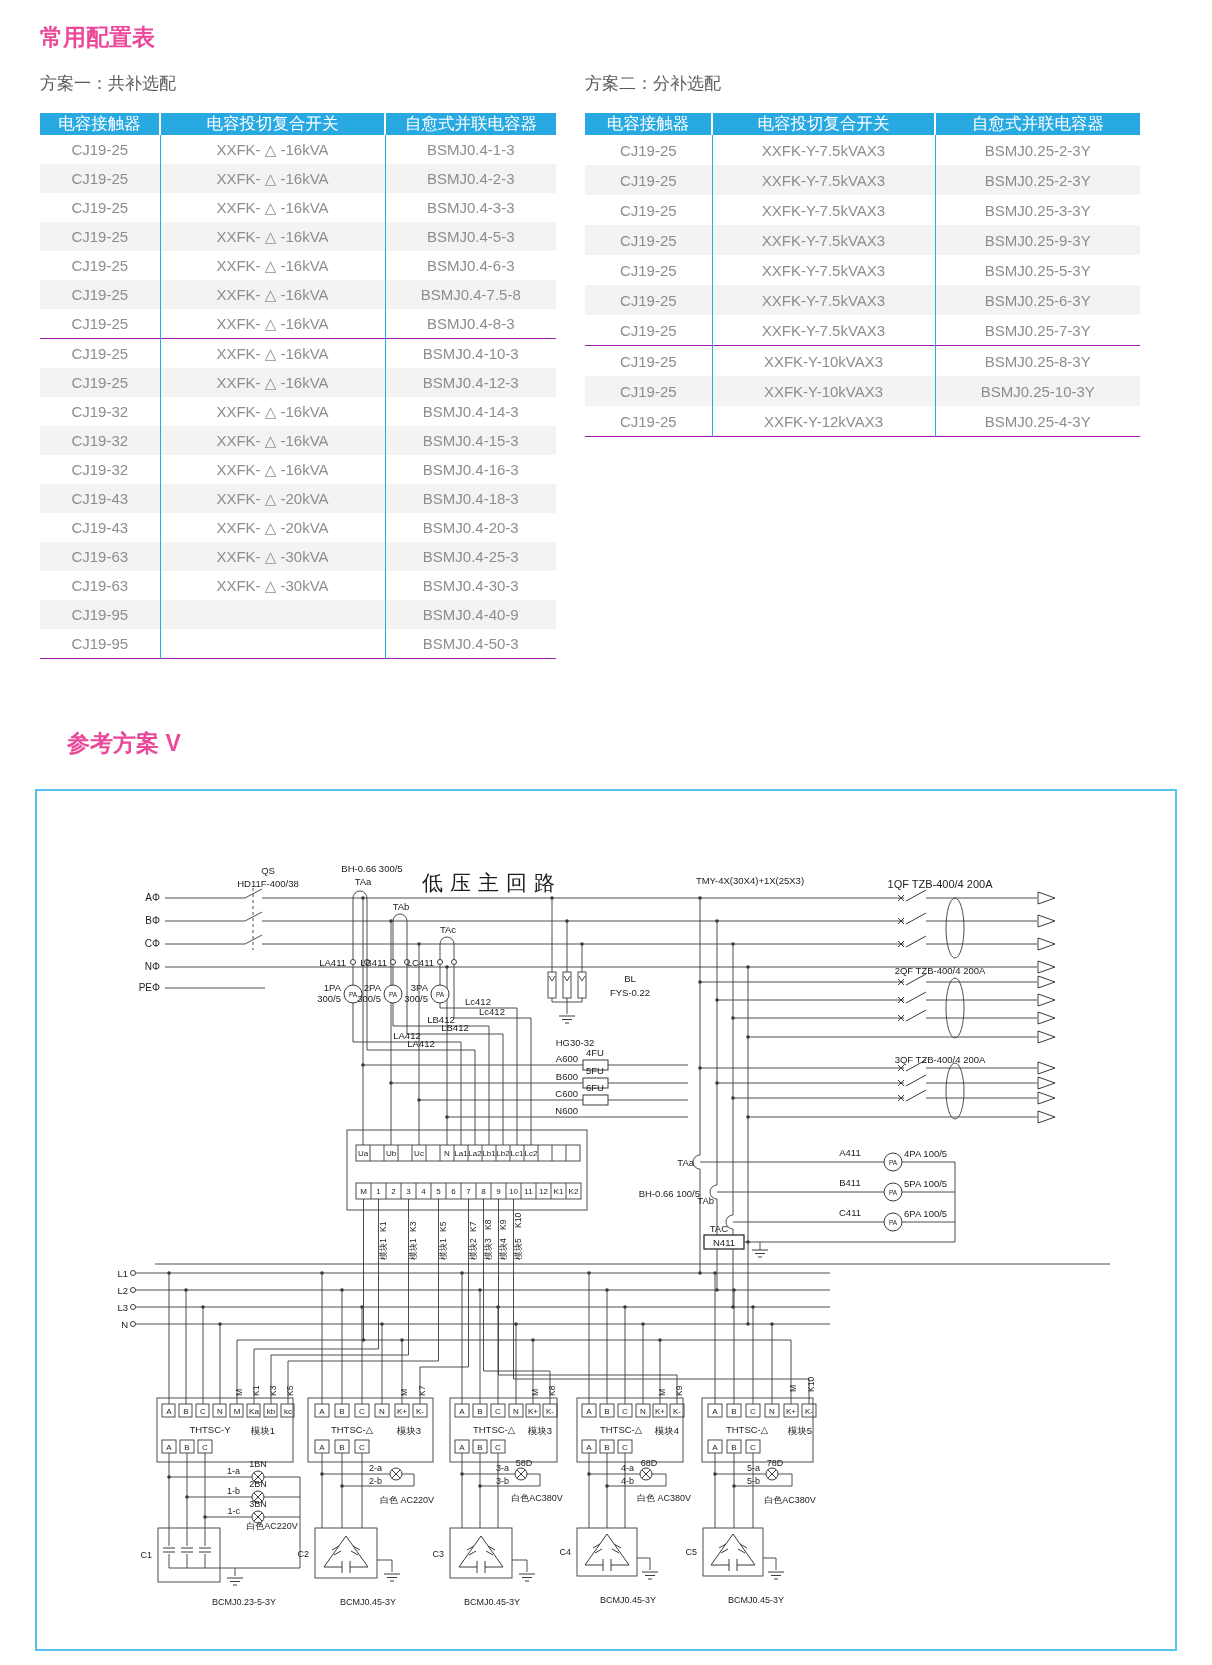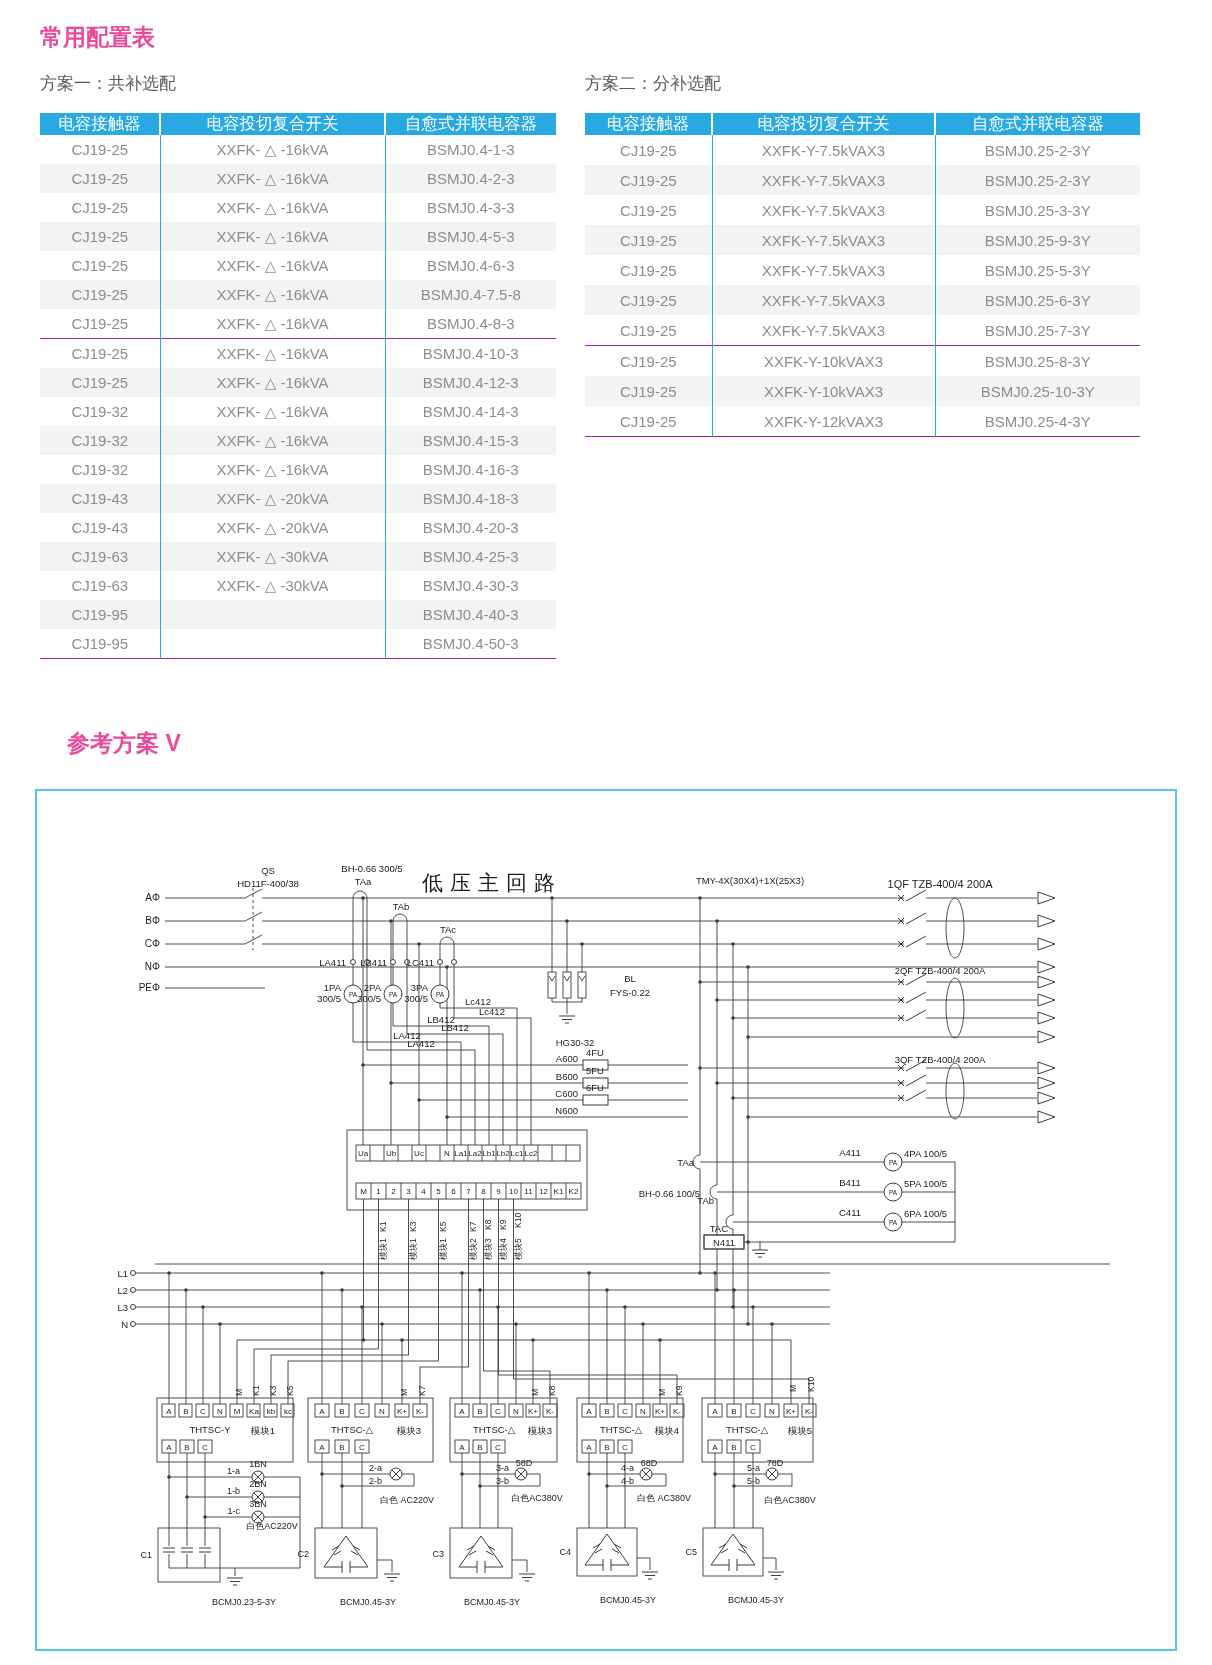--- a/index.html
+++ b/index.html
@@ -123,21 +123,21 @@
             <td>BSMJ0.4-25-3</td>
           </tr>
           <tr>
             <td>CJ19-63</td>
             <td>XXFK- △ -30kVA</td>
             <td>BSMJ0.4-30-3</td>
           </tr>
           <tr>
             <td>CJ19-95</td>
             <td></td>
-            <td>BSMJ0.4-40-3</td>
+            <td>BSMJ0.4-40-9</td>
           </tr>
           <tr>
             <td>CJ19-95</td>
             <td></td>
             <td>BSMJ0.4-50-3</td>
           </tr>
         </tbody>
       </table>
   </div>
 

